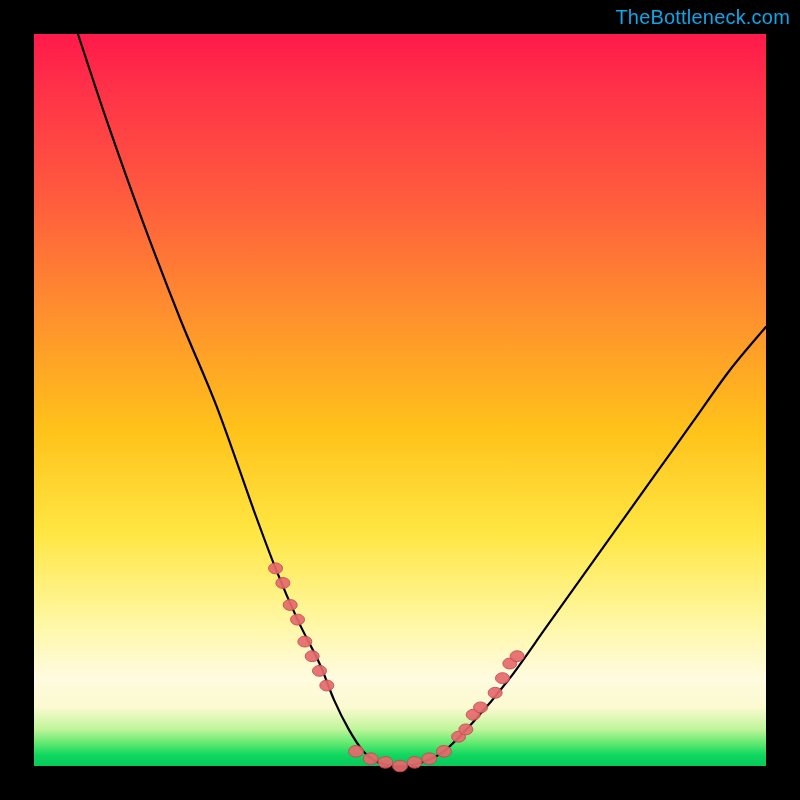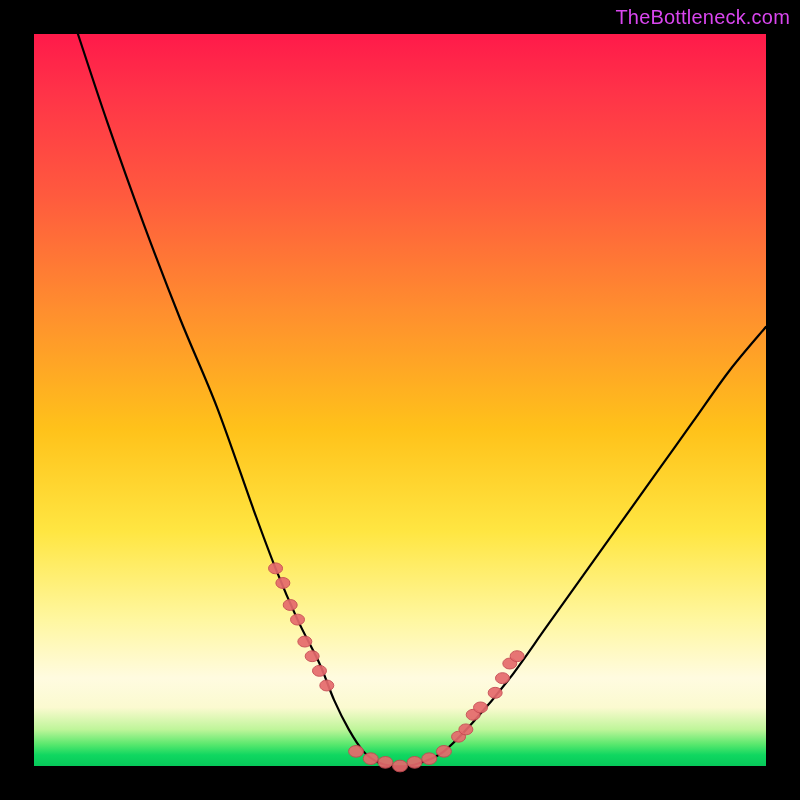--- a/index.html
+++ b/index.html
@@ -37,21 +37,21 @@
       #bff59a 95%,
       #5be86e 97%,
       #10d760 98.5%,
       #06c95a 100%
     );
   }
   .watermark {
     position: absolute;
     top: 6px;
     right: 10px;
-    color: #d946ef;
+    color: #0ea5e9;
     font-size: 20px;
     font-weight: 500;
     letter-spacing: 0.2px;
     user-select: none;
   }
   svg.curve {
     position: absolute;
     left: 0; top: 0;
     width: 732px; height: 732px;
     overflow: visible;

